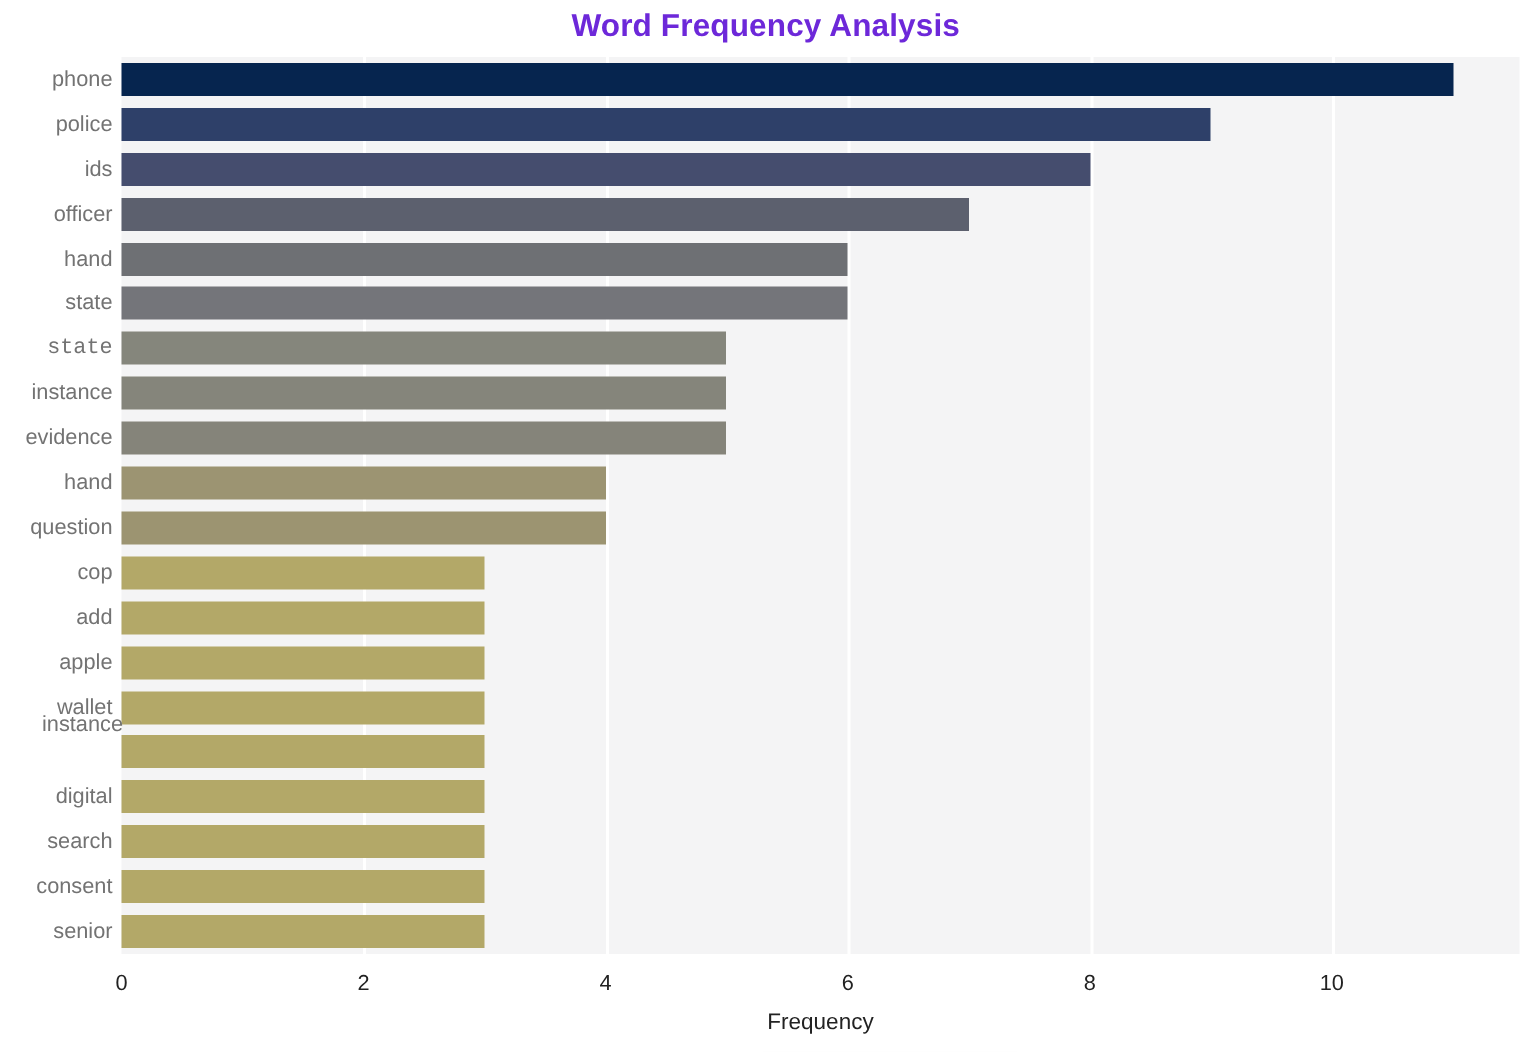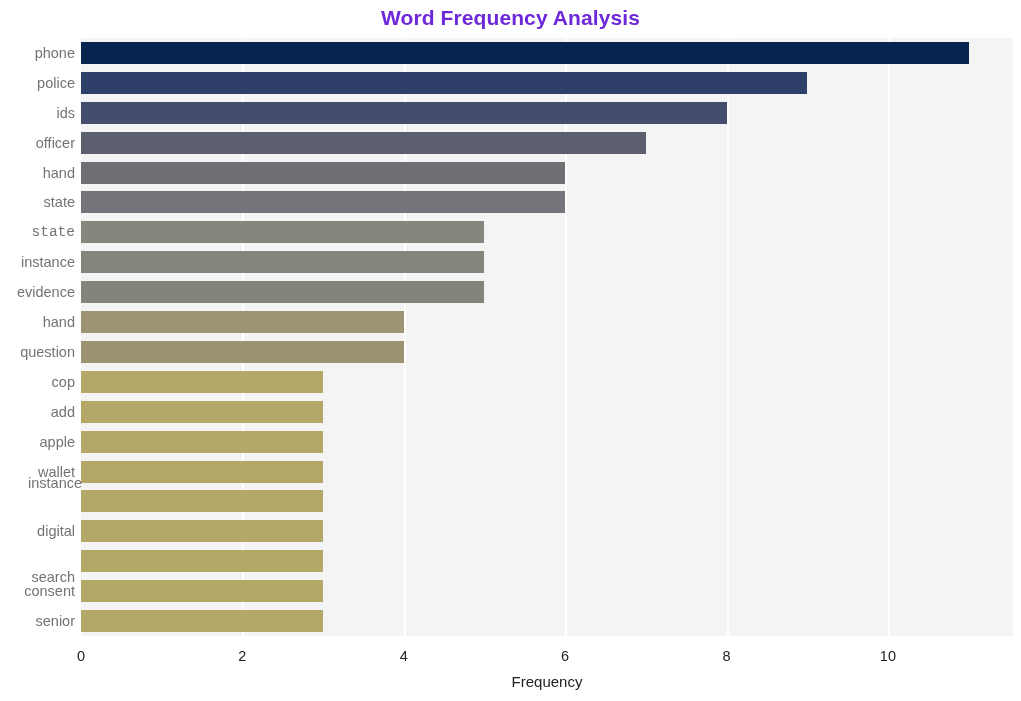--- a/index.html
+++ b/index.html
@@ -165,21 +165,21 @@
       <div class="ytick" style="top: 217.25px;">instance</div>
       <div class="ytick" style="top: 247.15px;">evidence</div>
       <div class="ytick" style="top: 277.05px;">hand</div>
       <div class="ytick" style="top: 306.95px;">question</div>
       <div class="ytick" style="top: 336.85px;">cop</div>
       <div class="ytick" style="top: 366.75px;">add</div>
       <div class="ytick" style="top: 396.65px;">apple</div>
       <div class="ytick" style="top: 426.55px;">wallet</div>
       <div class="ytick" style="top: 438px; padding-left: 28px;">instance</div>
       <div class="ytick" style="top: 486.35px;">digital</div>
-      <div class="ytick" style="top: 516.25px; margin-top: 16px;">search</div>
+      <div class="ytick" style="top: 516.25px;">search</div>
       <div class="ytick" style="top: 546.15px; margin-left: 32px;">consent</div>
       <div class="ytick" style="top: 576.05px;">senior</div>
     </div>
 
   <div id="x-axis">
       <div class="xtick" style="left: 0px;">0</div>
       <div class="xtick" style="left: 161.385px;">2</div>
       <div class="xtick" style="left: 322.771px;">4</div>
       <div class="xtick" style="left: 484.156px;">6</div>
       <div class="xtick" style="left: 645.541px;">8</div>

